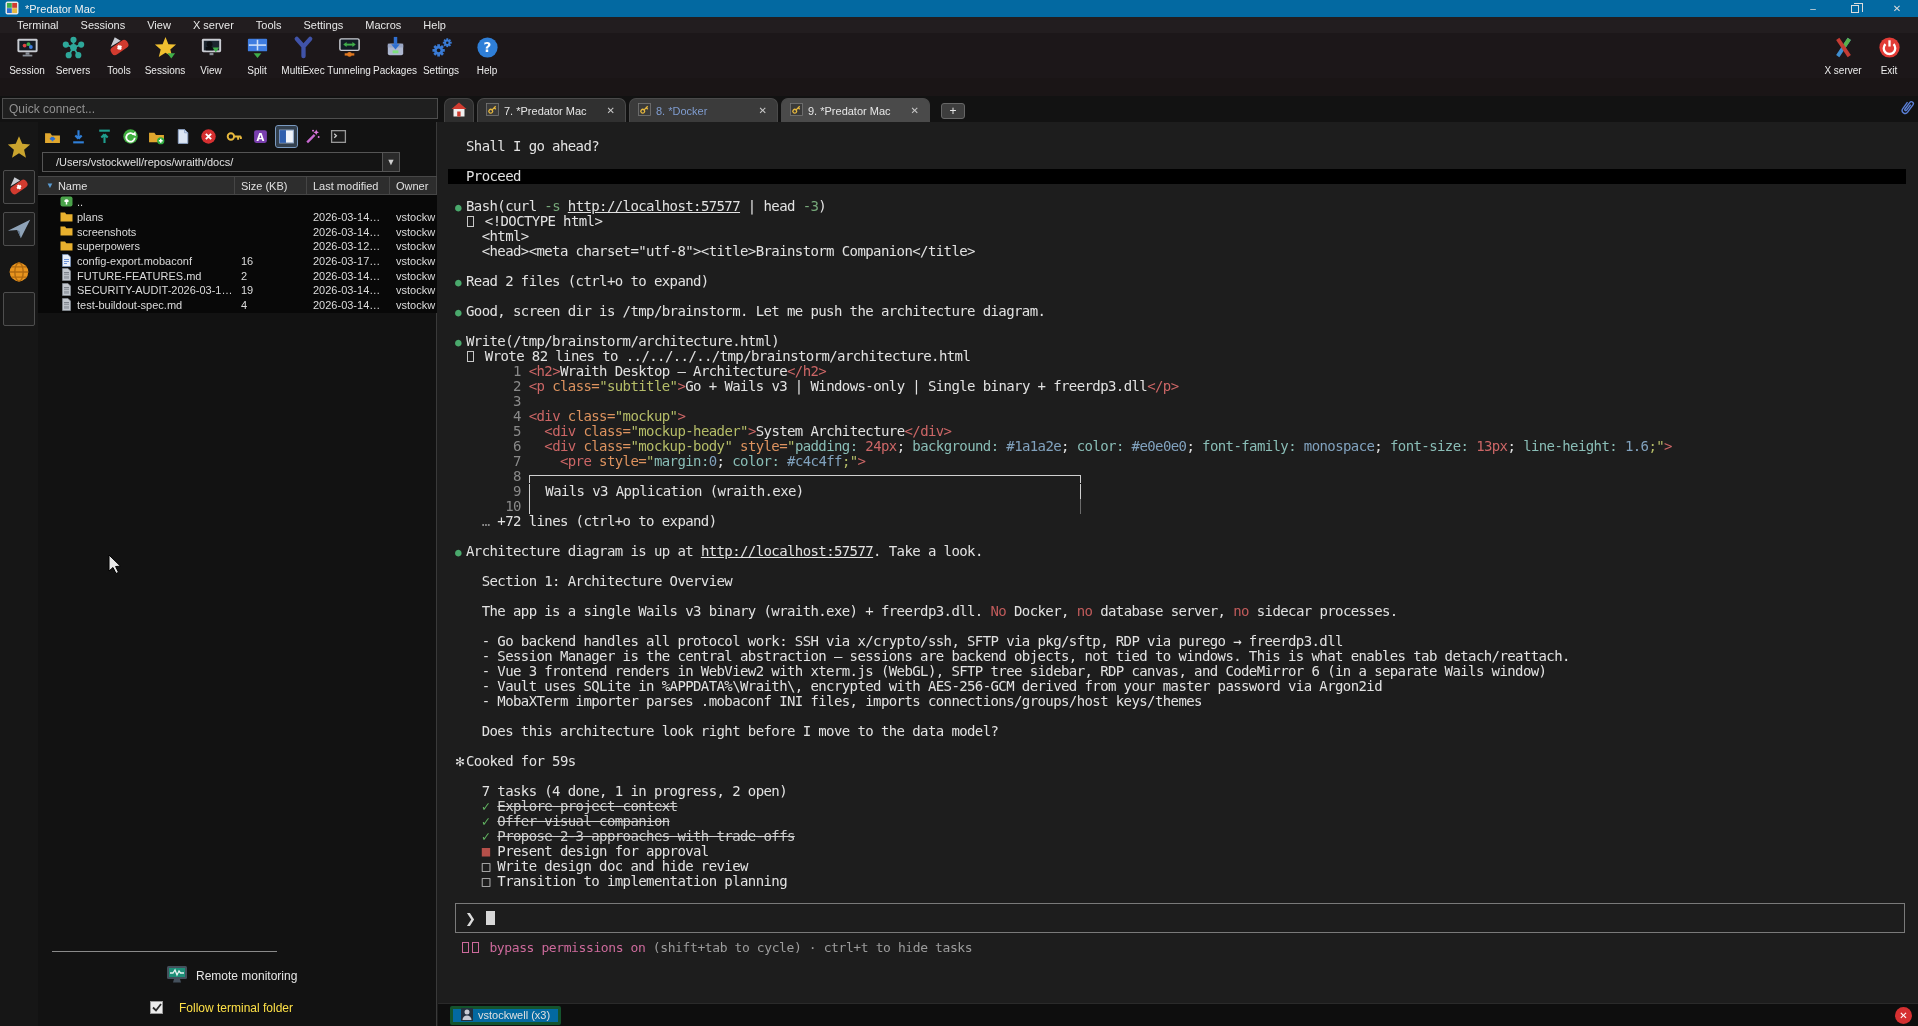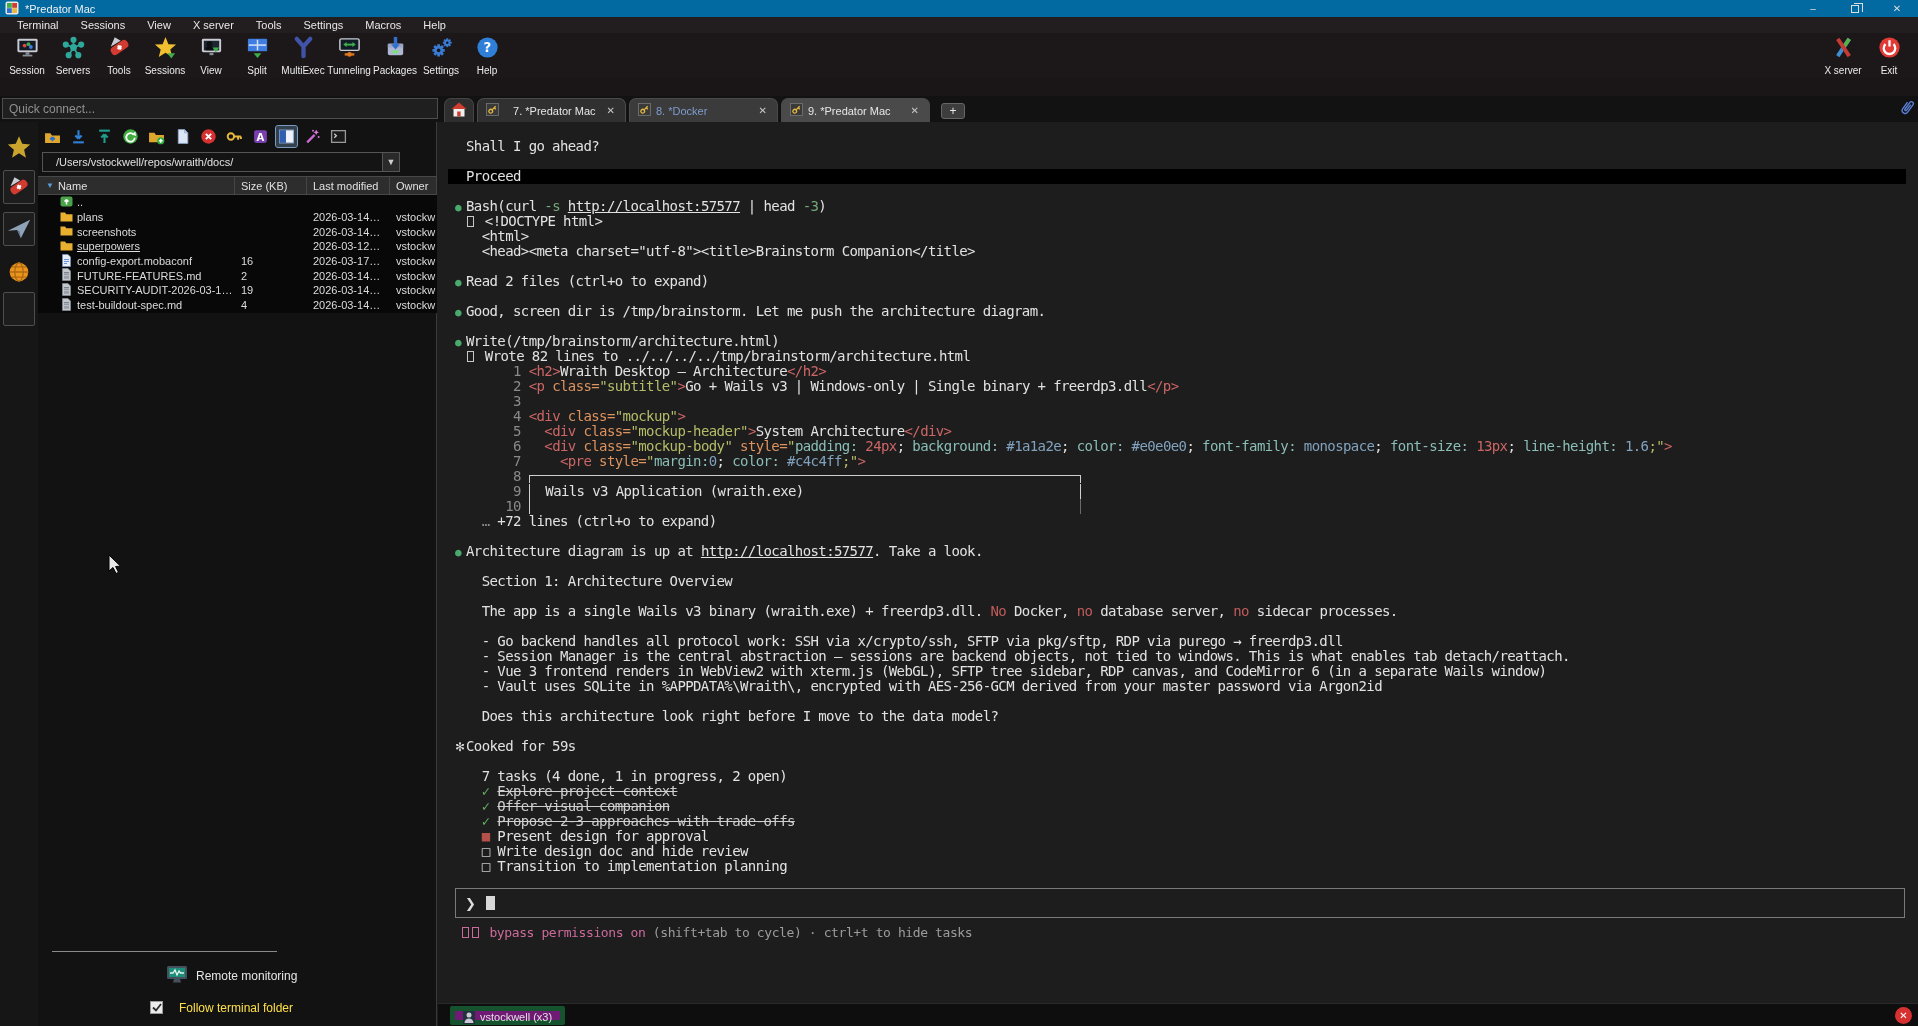--- a/index.html
+++ b/index.html
@@ -113,22 +113,22 @@
   .boxbot { border-right-color:#6a6a6a; }
   #prompt-box { margin:14px 13px 0 17px; border:1px solid #7a7a7a; height:30px;
                 display:flex; align-items:center; padding-left:9px; }
   #prompt-chevron { color:#dcdcdc; font-family:"DejaVu Sans",sans-serif; font-size:13px; }
   #prompt-cursor { display:inline-block; width:9px; height:14px; background:#d8d8d8; margin-left:10px; }
   #status-line { margin:7px 0 0 24px; font-size:13px; letter-spacing:-0.4px; }
 
   
   #term-footer { position:absolute; left:438px; right:0; bottom:0; height:23px; background:#0e0e0e;
                  border-top:1px solid #2a2a2a; display:flex; align-items:center; }
-  #footer-tab { margin-left:12px; height:19px; display:flex; gap:5px;
-                background:#701a75; border:5px solid #14532d; border-radius:2px;
+  #footer-tab { margin-left:12px; height:19px; display:flex; align-items:center; gap:5px;
+                background:#0369a1; border:3px solid #14532d; border-radius:2px;
                 padding:0 8px; color:#e0e0e0; font-size:11px; }
   #footer-close { position:absolute; right:6px; top:3px; width:17px; height:17px; border-radius:50%;
                   background:#d63031; color:#fff; font-size:10px; display:flex;
                   align-items:center; justify-content:center; }
 
   #mouse-cursor { position:absolute; left:108px; top:555px; z-index:50; }
 </style>
 </head>
 <body>
 
@@ -318,21 +318,21 @@
   <div id="connect-tab-row">
     <input id="quick-connect" placeholder="Quick connect..." style="">
     <div id="tabs">
         <div class="tab tab-home">
           <span><svg viewBox="0 0 16 15" width="16" height="15">
               <polygon points="8,0.5 15.5,7 0.5,7" fill="#d03c30"></polygon>
               <rect x="2.5" y="7" width="11" height="7.5" fill="#f0f0f0"></rect>
               <rect x="6.2" y="9.5" width="3.4" height="5" fill="#d03c30"></rect>
             </svg></span>
         </div>
-        <div class="tab tab-term" style="background: rgb(48, 48, 48); text-align: center;">
+        <div class="tab tab-term" style="background: rgb(48, 48, 48);">
           <span><svg viewBox="0 0 13 13" width="13" height="13">
               <rect x="0.5" y="0.5" width="12" height="12" fill="#3a3a3a" stroke="#777" stroke-width="0.8"></rect>
               <g transform="rotate(-45 6.5 6.5)">
                 <circle cx="4" cy="6.5" r="1.9" fill="none" stroke="#e8b93e" stroke-width="1.3"></circle>
                 <path d="M6 6.5 H11 M9 6.5 V8.6" stroke="#e8b93e" stroke-width="1.3" fill="none"></path>
               </g>
             </svg></span>
           <span class="tab-label">7. *Predator Mac</span>
           <span class="tab-close">✕</span>
         </div>
@@ -529,21 +529,21 @@
               <span><svg viewBox="0 0 13 13" width="13" height="13">
                   <path d="M0.5 2.5 h4.5 l1.3 1.8 H12.5 V11.5 H0.5 Z" fill="#e8b02e"></path>
                 </svg></span>
               <span>screenshots</span>
             </div>
             <div class="fr-cell" style="width: 72px; padding-left: 6px;"></div>
             <div class="fr-cell" style="width: 83px; padding-left: 6px;">2026-03-14…</div>
             <div class="fr-cell" style="width: 47px; padding-left: 6px;">vstockw</div>
           </div>
           <div class="file-row">
-            <div class="fr-name fr-cell" style="width: 197px; text-decoration: underline;">
+            <div class="fr-name fr-cell" style="width: 197px;">
               <span><svg viewBox="0 0 13 13" width="13" height="13">
                   <path d="M0.5 2.5 h4.5 l1.3 1.8 H12.5 V11.5 H0.5 Z" fill="#e8b02e"></path>
                 </svg></span>
               <span>superpowers</span>
             </div>
             <div class="fr-cell" style="width: 72px; padding-left: 6px;"></div>
             <div class="fr-cell" style="width: 83px; padding-left: 6px;">2026-03-12…</div>
             <div class="fr-cell" style="width: 47px; padding-left: 6px;">vstockw</div>
           </div>
           <div class="file-row">
@@ -653,20 +653,21 @@
         <div class="tl"><span class="seg-bullet">●</span><span class="c-w">Architecture diagram is up at </span><span class="c-url">http://localhost:57577</span><span class="c-w">. Take a look.</span></div>
         <div class="tl">&nbsp;</div>
         <div class="tl"><span class="seg-sp"></span><span class="c-w">  Section 1: Architecture Overview</span></div>
         <div class="tl">&nbsp;</div>
         <div class="tl"><span class="seg-sp"></span><span class="c-w">  The app is a single Wails v3 binary (wraith.exe) + freerdp3.dll. </span><span class="c-red">No</span><span class="c-w"> Docker, </span><span class="c-red">no</span><span class="c-w"> database server, </span><span class="c-red">no</span><span class="c-w"> sidecar processes.</span></div>
         <div class="tl">&nbsp;</div>
         <div class="tl"><span class="seg-sp"></span><span class="c-w">  - Go backend handles all protocol work: SSH via x/crypto/ssh, SFTP via pkg/sftp, RDP via purego → freerdp3.dll</span></div>
         <div class="tl"><span class="seg-sp"></span><span class="c-w">  - Session Manager is the central abstraction – sessions are backend objects, not tied to windows. This is what enables tab detach/reattach.</span></div>
         <div class="tl"><span class="seg-sp"></span><span class="c-w">  - Vue 3 frontend renders in WebView2 with xterm.js (WebGL), SFTP tree sidebar, RDP canvas, and CodeMirror 6 (in a separate Wails window)</span></div>
         <div class="tl"><span class="seg-sp"></span><span class="c-w">  - Vault uses SQLite in %APPDATA%\Wraith\, encrypted with AES-256-GCM derived from your master password via Argon2id</span></div>
+        <div class="tl"><span class="seg-sp"></span><span class="c-w">  - MobaXTerm importer parses .mobaconf INI files, imports connections/groups/host keys/themes</span></div>
         <div class="tl">&nbsp;</div>
         <div class="tl"><span class="seg-sp"></span><span class="c-w">  Does this architecture look right before I move to the data model?</span></div>
         <div class="tl">&nbsp;</div>
         <div class="tl"><span class="seg-star">✻</span><span class="c-w">Cooked for 59s</span></div>
         <div class="tl">&nbsp;</div>
         <div class="tl"><span class="seg-sp"></span><span class="c-w">  7 tasks (4 done, 1 in progress, 2 open)</span></div>
         <div class="tl"><span class="seg-sp"></span><span class="c-check">  ✓ </span><span class="c-strike">Explore project context</span></div>
         <div class="tl"><span class="seg-sp"></span><span class="c-check">  ✓ </span><span class="c-strike">Offer visual companion</span></div>
         <div class="tl"><span class="seg-sp"></span><span class="c-check">  ✓ </span><span class="c-strike">Propose 2-3 approaches with trade-offs</span></div>
         <div class="tl"><span class="seg-sp"></span><span class="c-insq">  ■ </span><span class="c-w">Present design for approval</span></div>

